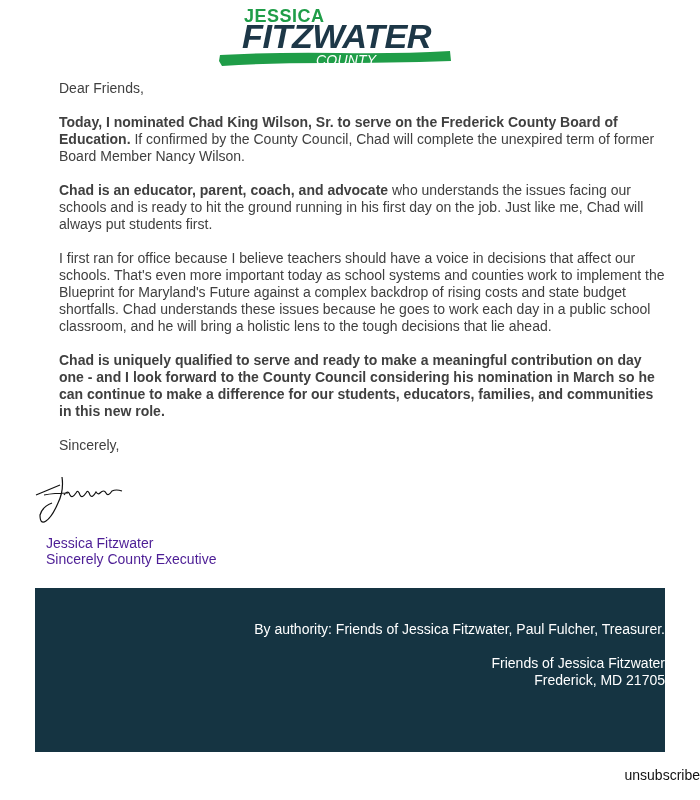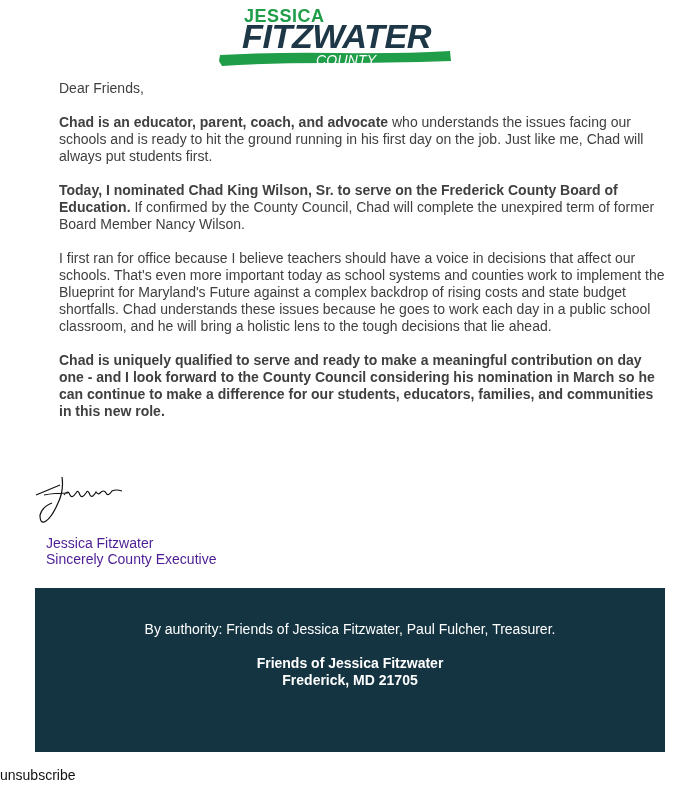--- a/index.html
+++ b/index.html
@@ -12,43 +12,44 @@
                 color:#1d3747; letter-spacing:-0.5px; transform:scaleX(1.04); transform-origin:left; }
   .logo .swoosh { position:absolute; left:2px; top:45px; width:234px; height:18px; }
   .logo .county { position:absolute; left:100px; top:48px; font-size:14px; font-style:italic;
                   color:#ffffff; letter-spacing:0.2px; }
   .content { position:absolute; left:45px; top:80px; width:620px; font-size:14px; line-height:17px; }
   .content p { margin:0 0 17px 14px; }
   .content b { color:#404040; }
   .sig { position:absolute; left:34px; top:473px; width:95px; height:55px; }
   .signame { position:absolute; left:46px; top:535px; font-size:14px; line-height:16px; color:#4c1d95; }
   .footer { position:absolute; left:35px; top:588px; width:630px; height:164px; background:#153442;
-            color:#ffffff; text-align:center; font-size:14px; line-height:17px; }
+            color:#ffffff; text-align:right; font-size:14px; line-height:17px; }
   .footer .auth { margin-top:33px; }
-  .footer .addr { margin-top:17px;font-weight:bold; }
-  .unsub { position:absolute; left:0; width:700px; top:767px; text-align:left; font-size:14px; color:#111; }
+  .footer .addr { margin-top:17px; }
+  .unsub { position:absolute; left:0; width:700px; top:767px; text-align:right; font-size:14px; color:#111; }
 </style>
 </head>
 <body>
 
 <div class="logo">
   <div class="jessica">JESSICA</div>
   <div class="fitz">FITZWATER</div>
   <svg class="swoosh" viewBox="0 0 234 18" preserveAspectRatio="none">
     <path d="M2 6 Q60 3 120 4 T232 2 L233 12 Q170 14 110 14 T4 17 L1 12 Z" fill="#1f9d48"></path>
   </svg>
   <div class="county">COUNTY EXECUTIVE</div>
 </div>
 
 <div class="content">
   <p>Dear Friends,</p>
+  <p><b>Today, I nominated Chad King Wilson, Sr. to serve on the Frederick County Board of Education.</b><span> If confirmed by the County Council, Chad will complete the unexpired term of former Board Member Nancy Wilson.</span></p>
   <p><b>Chad is an educator, parent, coach, and advocate</b><span> who understands the issues facing our schools and is ready to hit the ground running in his first day on the job. Just like me, Chad will always put students first.</span></p>
-  <p><b>Today, I nominated Chad King Wilson, Sr. to serve on the Frederick County Board of Education.</b><span> If confirmed by the County Council, Chad will complete the unexpired term of former Board Member Nancy Wilson.</span></p>
   <p><span>I first ran for office because I believe teachers should have a voice in decisions that affect our schools. That's even more important today as school systems and counties work to implement the Blueprint for Maryland's Future against a complex backdrop of rising costs and state budget shortfalls. Chad understands these issues because he goes to work each day in a public school classroom, and he will bring a holistic lens to the tough decisions that lie ahead.</span></p>
   <p><b>Chad is uniquely qualified to serve and ready to make a meaningful contribution on day one - and I look forward to the County Council considering his nomination in March so he can continue to make a difference for our students, educators, families, and communities in this new role.</b></p>
+  <p>Sincerely,</p>
 </div>
 
 <svg class="sig" viewBox="0 0 95 55">
   <path d="M2 22 L26 12 M28 4 Q30 18 24 30 Q18 44 12 48 Q6 52 6 42 Q8 34 18 30 M10 22 Q20 20 34 20
            M30 22 Q34 16 36 22 Q38 26 42 20 Q44 16 46 22 Q48 26 52 20 Q54 16 56 22 Q58 26 62 19 Q64 22 66 20 Q70 16 72 20 Q74 24 78 18 Q82 16 88 18" fill="none" stroke="#111" stroke-width="1.2"></path>
 </svg>
 
 <div class="signame">
   <div>Jessica Fitzwater</div>
   <div>Sincerely County Executive</div>

